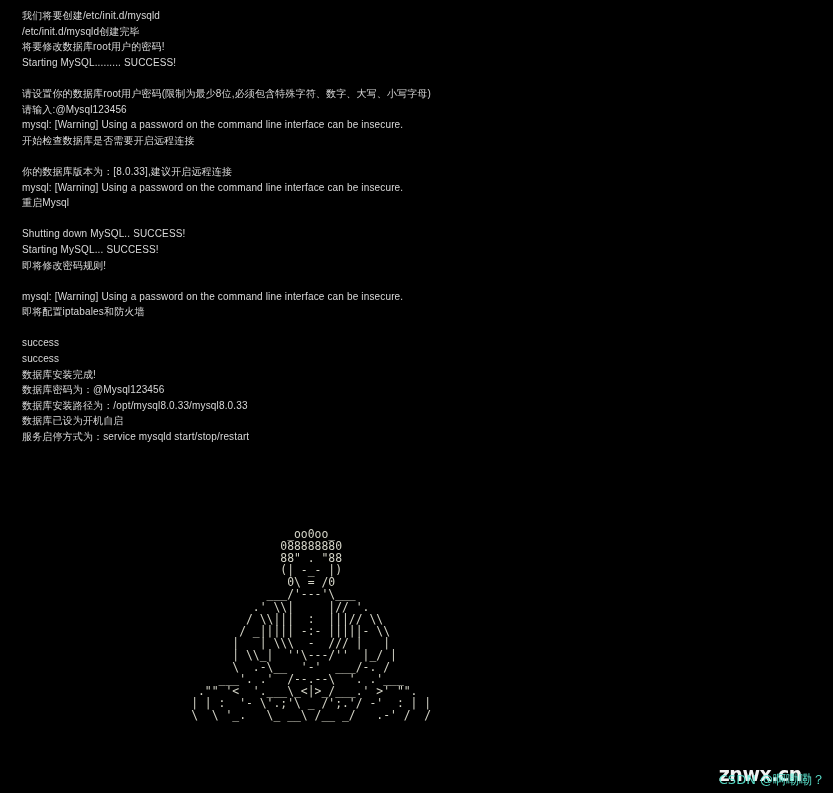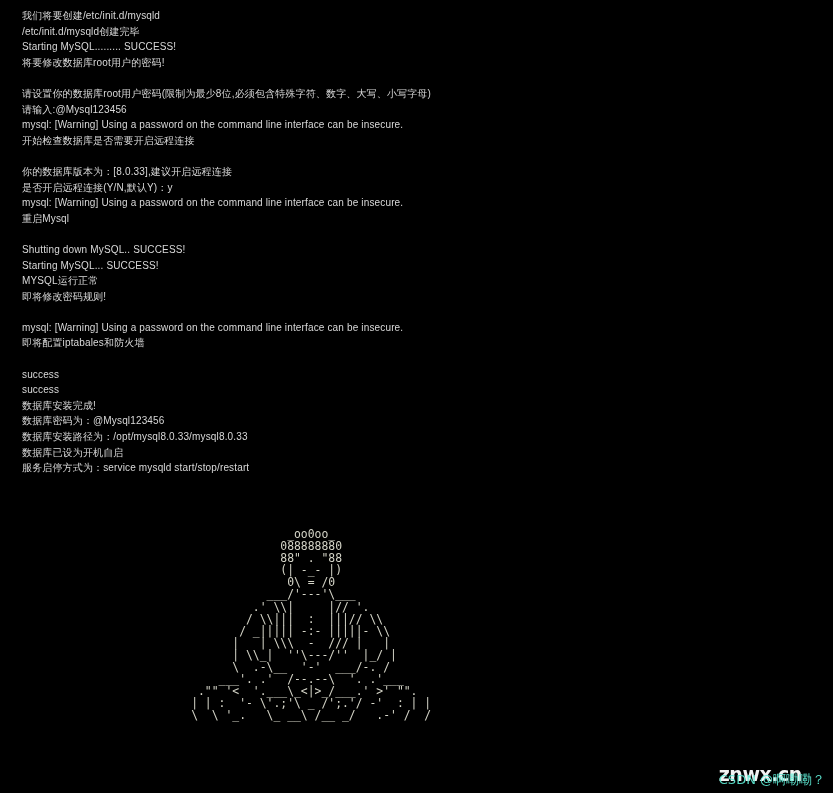--- a/index.html
+++ b/index.html
@@ -85,36 +85,34 @@
   }
 </style>
 </head>
 <body>
 
 <div id="terminal">
 
   <div class="log" id="log-container">
       <span class="line">我们将要创建/etc/init.d/mysqld</span>
       <span class="line">/etc/init.d/mysqld创建完毕</span>
+      <span class="line">将要修改数据库root用户的密码!</span>
       <span class="line">Starting MySQL......... SUCCESS!</span>
-      <span class="line">将要修改数据库root用户的密码!</span>
       <span class="line blank"></span>
       <span class="line">请设置你的数据库root用户密码(限制为最少8位,必须包含特殊字符、数字、大写、小写字母)</span>
       <span class="line">请输入:@Mysql123456</span>
       <span class="line">mysql: [Warning] Using a password on the command line interface can be insecure.</span>
       <span class="line">开始检查数据库是否需要开启远程连接</span>
       <span class="line blank"></span>
       <span class="line">你的数据库版本为：[8.0.33],建议开启远程连接</span>
-      <span class="line">是否开启远程连接(Y/N,默认Y)：y</span>
       <span class="line">mysql: [Warning] Using a password on the command line interface can be insecure.</span>
       <span class="line">重启Mysql</span>
       <span class="line blank"></span>
       <span class="line">Shutting down MySQL.. SUCCESS!</span>
       <span class="line">Starting MySQL... SUCCESS!</span>
-      <span class="line">MYSQL运行正常</span>
       <span class="line">即将修改密码规则!</span>
       <span class="line blank"></span>
       <span class="line">mysql: [Warning] Using a password on the command line interface can be insecure.</span>
       <span class="line">即将配置iptabales和防火墙</span>
       <span class="line blank"></span>
       <span class="line">success</span>
       <span class="line">success</span>
       <span class="line">数据库安装完成!</span>
       <span class="line">数据库密码为：@Mysql123456</span>
       <span class="line">数据库安装路径为：/opt/mysql8.0.33/mysql8.0.33</span>

